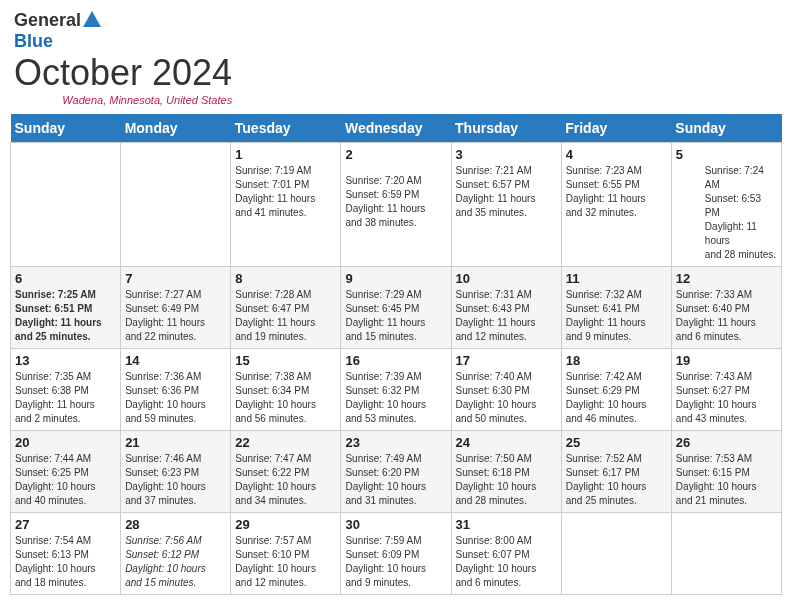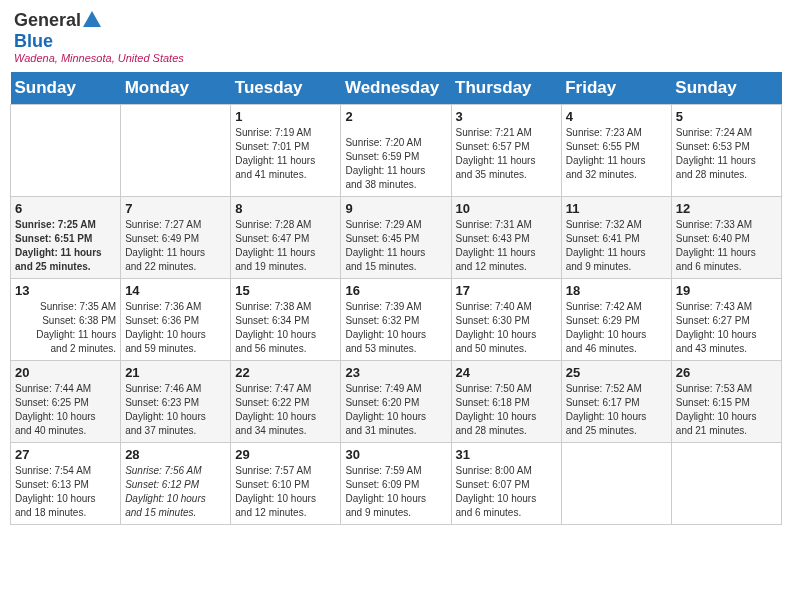--- a/index.html
+++ b/index.html
@@ -49,21 +49,21 @@
     table {
       width: 100%;
       border-collapse: collapse;
       font-size: 11px;
     }
     th {
       background-color: #2a7abf;
       color: white;
       padding: 6px 4px;
       text-align: left;
-      font-size: 17px;
+      font-size: 14px;
       font-weight: bold;
     }
     td {
       border: 1px solid #ccc;
       vertical-align: top;
       padding: 4px 4px;
       height: 80px;
       width: 14.28%;
       background: #fff;
     }
@@ -95,20 +95,21 @@
       <span class="logo-general">General</span>
       <span style="display:inline-block;margin-left:2px;vertical-align:middle;">
         <svg width="18" height="16" viewBox="0 0 18 16">
           <polygon points="9,0 18,16 0,16" fill="#2a7abf"></polygon>
         </svg>
       </span>
     </div>
     <span class="logo-blue">Blue</span>
   </div>
   <div class="title-block">
+    <div class="month-title">October 2024</div>
     <div class="location">Wadena, Minnesota, United States</div>
   </div>
 </div>
 
 <table>
   <thead>
     <tr>
       <th>Sunday</th>
       <th>Monday</th>
       <th>Tuesday</th>
@@ -145,21 +146,21 @@
         </td>
         <td>
           <span class="day-number">4</span>
           <div class="day-detail" style="white-space: pre-line;">Sunrise: 7:23 AM
 Sunset: 6:55 PM
 Daylight: 11 hours
 and 32 minutes.</div>
         </td>
         <td>
           <span class="day-number">5</span>
-          <div class="day-detail" style="white-space: pre-line;">Sunrise: 7:24 AM
+          <div class="day-detail" style="white-space: pre-line; margin-left: 29px;">Sunrise: 7:24 AM
 Sunset: 6:53 PM
 Daylight: 11 hours
 and 28 minutes.</div>
         </td>
       </tr>
       <tr>
         <td>
           <span class="day-number">6</span>
           <div class="day-detail" style="white-space: pre-line; font-weight: bold;">Sunrise: 7:25 AM
 Sunset: 6:51 PM
@@ -205,21 +206,21 @@
           <span class="day-number">12</span>
           <div class="day-detail" style="white-space: pre-line;">Sunrise: 7:33 AM
 Sunset: 6:40 PM
 Daylight: 11 hours
 and 6 minutes.</div>
         </td>
       </tr>
       <tr>
         <td>
           <span class="day-number">13</span>
-          <div class="day-detail" style="white-space: pre-line; text-align: right;">Sunrise: 7:35 AM
+          <div class="day-detail" style="white-space: pre-line;">Sunrise: 7:35 AM
 Sunset: 6:38 PM
 Daylight: 11 hours
 and 2 minutes.</div>
         </td>
         <td>
           <span class="day-number">14</span>
           <div class="day-detail" style="white-space: pre-line;">Sunrise: 7:36 AM
 Sunset: 6:36 PM
 Daylight: 10 hours
 and 59 minutes.</div>

